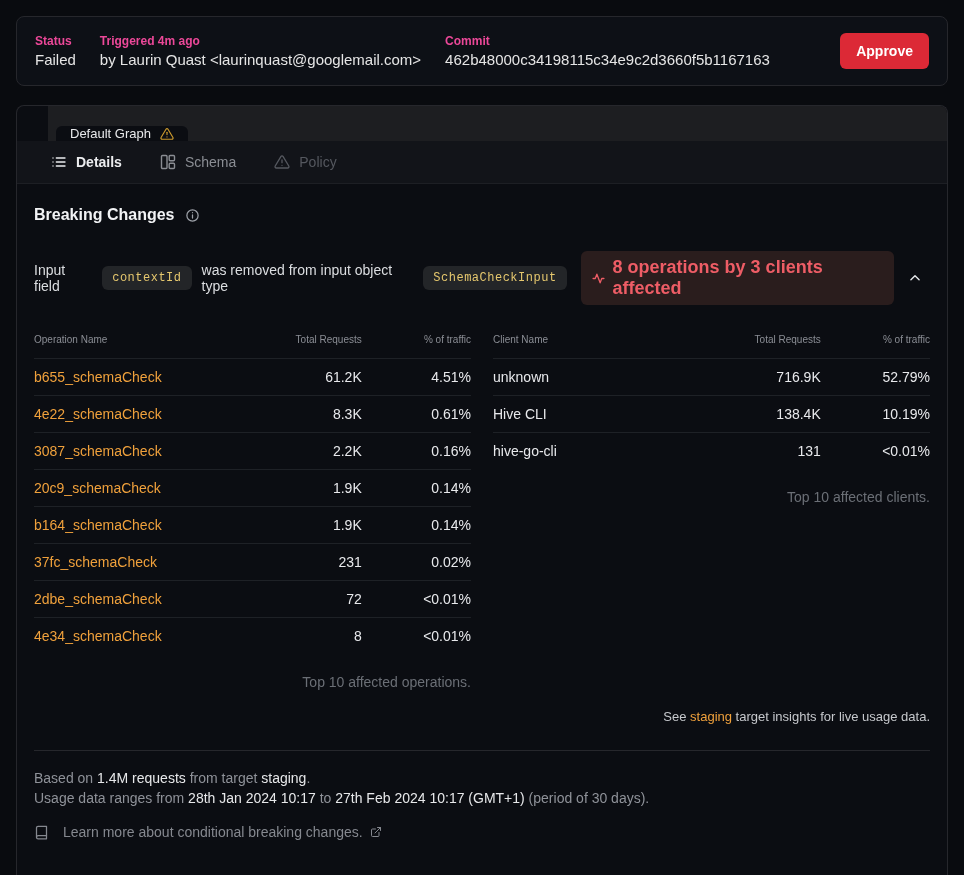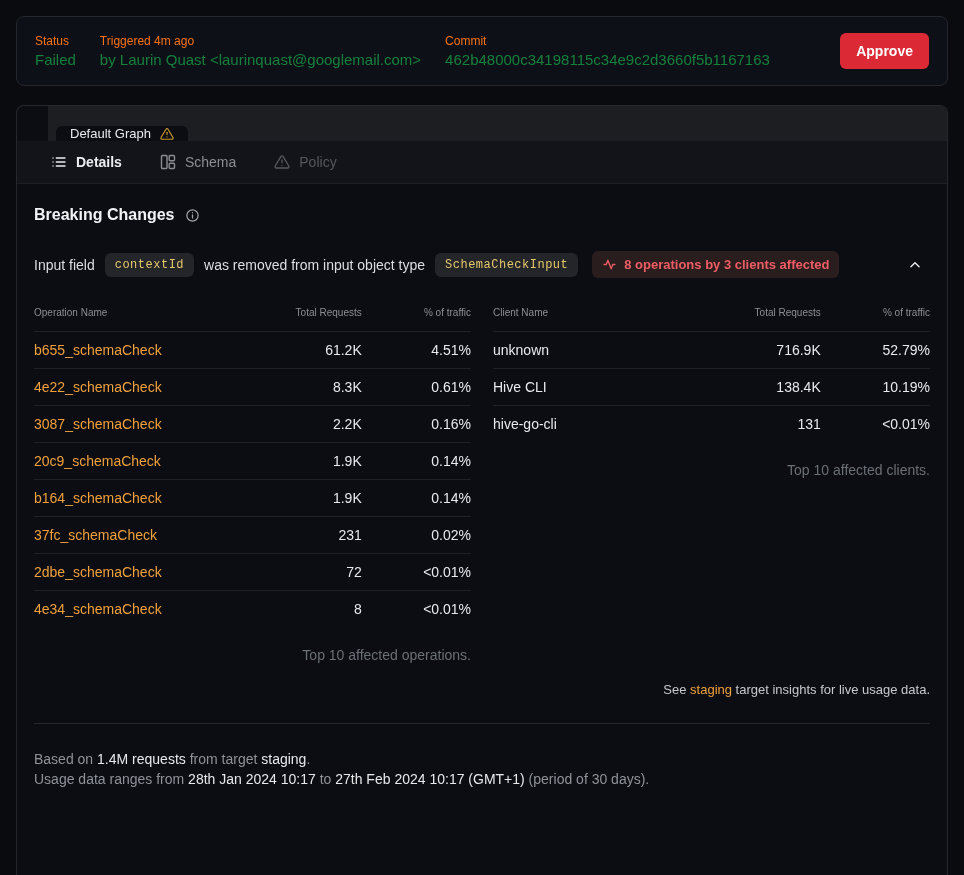--- a/index.html
+++ b/index.html
@@ -13,22 +13,22 @@
   }
   svg { display:block; }
 
   
   .header-card {
     position:absolute; left:16px; right:16px; top:16px; height:70px;
     background:#0d1016; border:1px solid #26272c; border-radius:8px;
     display:flex; align-items:center; padding:0 18px; gap:24px;
   }
   .hcol { display:flex; flex-direction:column; gap:3px; }
-  .hlabel { font-size:12px; color:#f97316; }
-  .hvalue { font-size:15px; color:#15803d; }
+  .hlabel { font-size:12px; color:#ec4899;font-weight:bold; }
+  .hvalue { font-size:15px; color:#e5e5e5; }
   .approve-btn {
     margin-left:auto; background:#dc2936; color:#ffffff;
     font-family:inherit; font-weight:700; font-size:14px;
     padding:10px 16px; border:none; border-radius:6px; cursor:pointer;
   }
 
   
   .main-card {
     position:absolute; left:16px; right:16px; top:105px; height:775px;
     background:#0b0d12; border:1px solid #26272c; border-bottom:none;
@@ -60,41 +60,41 @@
   .change-row {
     margin-top:27px; display:flex; align-items:center; gap:10px;
     font-size:14px; color:#dcdee1; padding-right:4px;
   }
   .code-chip {
     font-family:"Liberation Mono", monospace; font-size:12px; letter-spacing:.5px;
     color:#e6c86e; background:#232528; padding:5px 10px; border-radius:6px;
   }
   .usage-badge {
     display:flex; align-items:center; gap:7px; margin-left:4px;
-    background:#2a1d1d; color:#ee5d66; font-size:13px; font-weight:700;
+    background:#2a1d1d; color:#ee5d66; font-size:18px; font-weight:700;
     padding:6px 10px; border-radius:6px; cursor:pointer;
   }
   .chevron-btn { margin-left:auto; background:none; border:none; color:#e5e7ea; cursor:pointer; padding:4px; }
 
   
   .tables { display:grid; grid-template-columns:1fr 1fr; gap:22px; margin-top:20px; }
   table { width:100%; border-collapse:collapse; font-size:14px; table-layout:fixed; }
   col.c-name { width:44%; } col.c-req { width:31%; } col.c-traf { width:25%; }
   th { color:#8b8e95; font-weight:400; text-align:left; padding:9px 0 13px; font-size:10px; }
   th.num, td.num { text-align:right; }
   tbody td { padding:10px 0; border-top:1px solid #1e2126; color:#e8e9ec; }
   td.op a { color:#f0a13c; text-decoration:none; cursor:pointer; }
   .table-footer { text-align:right; color:#6b6f76; font-size:14px; padding-top:20px; }
 
   .insights-note { margin-top:19px; text-align:right; font-size:13px; color:#c6c8cc; }
   .insights-note a { color:#f0a13c; text-decoration:none; cursor:pointer; }
 
   .divider { margin-top:26px; border-top:1px solid #26272c; }
 
-  .usage-block { margin-top:25px; font-size:14px; color:#8f9299; line-height:20px; }
+  .usage-block { margin-top:17px; font-size:14px; color:#8f9299; line-height:20px; }
   .bright { color:#e7e8ea; }
   .learn-row { margin-top:16px; display:flex; align-items:center; gap:14px; font-size:14px; color:#85888f; }
   .learn-link { display:flex; align-items:center; gap:7px; cursor:pointer; }
 </style>
 </head>
 <body>
 
 <div class="header-card">
   <div class="hcol">
     <span class="hlabel">Status</span>
@@ -301,15 +301,33 @@
 
     <div class="usage-block">
       <div>
         <span>Based on </span><span class="bright">1.4M requests</span><span> from target </span><span class="bright">staging</span><span>.</span>
       </div>
       <div>
         <span>Usage data ranges from </span><span class="bright">28th Jan 2024 10:17</span><span> to </span><span class="bright">27th Feb 2024 10:17 (GMT+1)</span><span> (period of 30 days).</span>
       </div>
     </div>
 
+    <div class="learn-row">
+      <span>
+        <svg width="15" height="15" viewBox="0 0 24 24" fill="none" stroke="currentColor" stroke-width="2" stroke-linecap="round" stroke-linejoin="round">
+            <path d="M4 19.5A2.5 2.5 0 0 1 6.5 17H20"></path>
+            <path d="M6.5 2H20v20H6.5A2.5 2.5 0 0 1 4 19.5v-15A2.5 2.5 0 0 1 6.5 2z"></path>
+          </svg>
+      </span>
+      <span class="learn-link">
+        <span>Learn more about conditional breaking changes.</span>
+        <span>
+          <svg width="12" height="12" viewBox="0 0 24 24" fill="none" stroke="currentColor" stroke-width="2" stroke-linecap="round" stroke-linejoin="round">
+              <path d="M18 13v6a2 2 0 0 1-2 2H5a2 2 0 0 1-2-2V8a2 2 0 0 1 2-2h6"></path>
+              <polyline points="15 3 21 3 21 9"></polyline>
+              <line x1="10" y1="14" x2="21" y2="3"></line>
+            </svg>
+        </span>
+      </span>
+    </div>
 
   </div>
 </div>
 
 </body></html>

